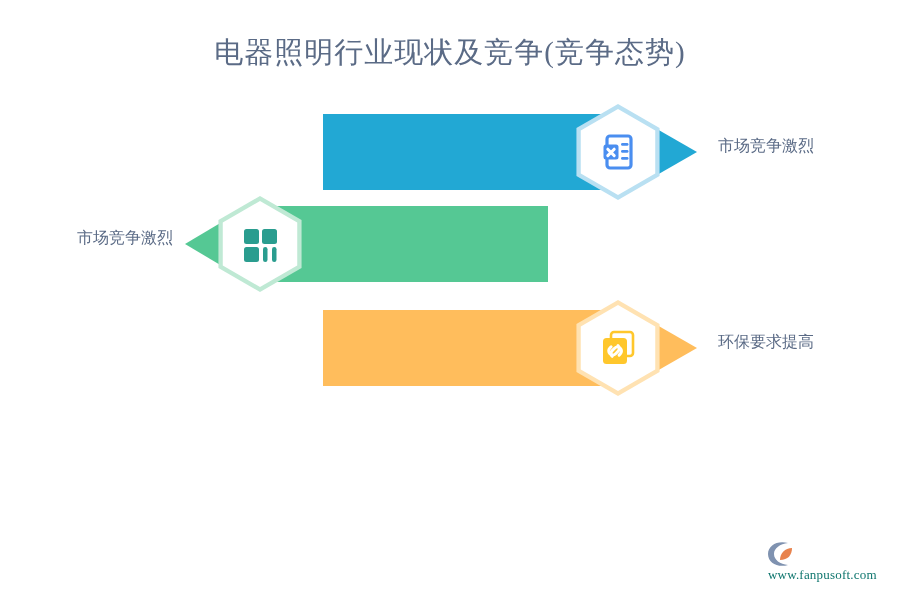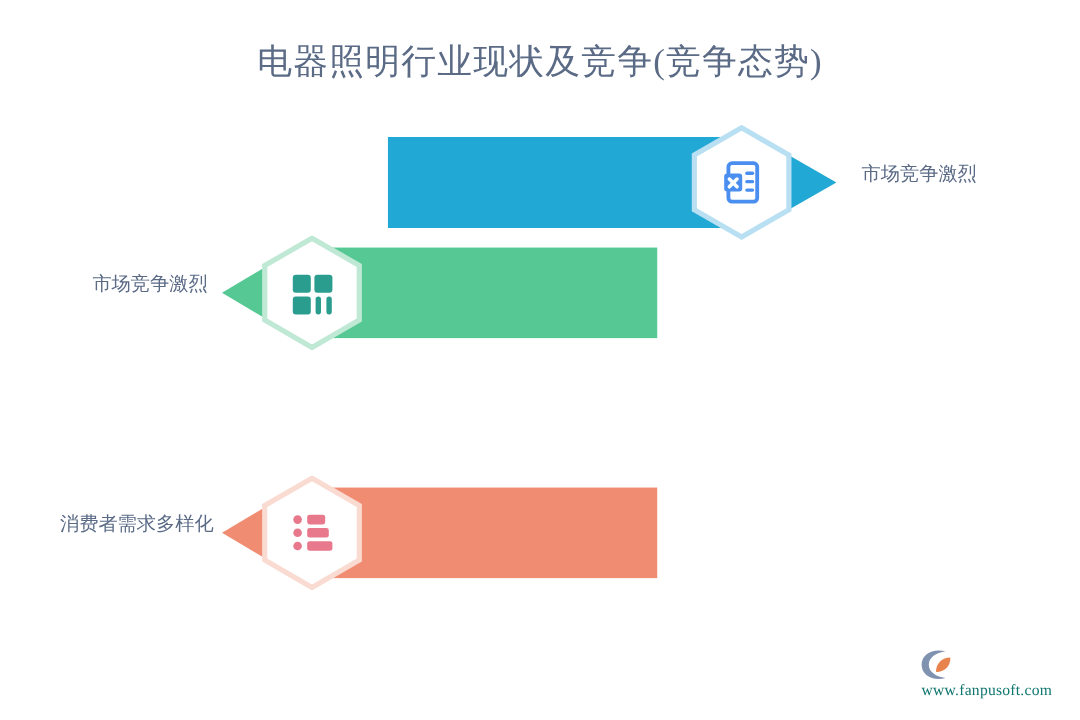--- a/index.html
+++ b/index.html
@@ -188,41 +188,41 @@
           <rect x="8" y="27" width="15" height="15" rx="2.5" fill="#2a9d8f"></rect>
           <rect x="27" y="27" width="4.5" height="15" rx="2.2" fill="#2a9d8f"></rect>
           <rect x="36" y="27" width="4.5" height="15" rx="2.2" fill="#2a9d8f"></rect>
         </svg>
       </div>
     </div>
 
     <div class="bar-label label-left" style="left:0px; width:173px; padding-right:8px;">市场竞争激烈</div>
   </div>
 
-
-  <div class="row row-4">
-    <div class="arrow arrow-left" style="background:#f08c72;"></div>
-
-    <div class="badge" style="left:212px;">
-      <div class="hex-outer" style="background:#fadbd2;"></div>
+  <div class="row row-3">
+    <div class="arrow arrow-right" style="background:#ffbd5c;"></div>
+
+    <div class="badge" style="left:570px;">
+      <div class="hex-outer" style="background:#ffe2b2;"></div>
       <div class="hex-inner"></div>
       <div class="badge-icon">
         <svg width="48" height="48" viewBox="0 0 48 48" aria-hidden="true">
-          <circle cx="12" cy="13" r="3.6" fill="#e8798c"></circle>
-          <circle cx="12" cy="24" r="3.6" fill="#e8798c"></circle>
-          <circle cx="12" cy="35" r="3.6" fill="#e8798c"></circle>
-          <rect x="20" y="9" width="15" height="8" rx="2" fill="#e8798c"></rect>
-          <rect x="20" y="20" width="18" height="8" rx="2" fill="#e8798c"></rect>
-          <rect x="20" y="31" width="21" height="8" rx="2" fill="#e8798c"></rect>
+          <rect x="17" y="8" width="22" height="24" rx="3" fill="none" stroke="#ffc72c" stroke-width="2.6"></rect>
+          <rect x="9" y="14" width="24" height="26" rx="3.5" fill="#ffc72c"></rect>
+          <g stroke="#ffffff" stroke-width="3" stroke-linecap="round" fill="none">
+            <path d="M24.0 21.6 a4.0 4.0 0 0 1 0 5.7 l-2.4 2.4 a4.0 4.0 0 0 1 -5.7 -5.7 l1.2 -1.2"></path>
+            <path d="M18.2 32.3 a4.0 4.0 0 0 1 0 -5.7 l2.4 -2.4 a4.0 4.0 0 0 1 5.7 5.7 l-1.2 1.2"></path>
+          </g>
         </svg>
       </div>
     </div>
 
-    <div class="bar-label label-left" style="left:0px; width:178px; padding-right:8px;">消费者需求多样化</div>
-  </div>
+    <div class="bar-label label-right">环保要求提高</div>
+  </div>
+
 
   <div class="logo">
     <div class="logo-mark">
       <svg width="34" height="28" viewBox="0 0 34 28" aria-hidden="true">
         <path d="M22 3 C12 0 2 5 2 14 C2 23 12 28 22 25 C14 24 8 20 8 14 C8 8 14 4 22 3 Z" fill="#7f92b0"></path>
         <path d="M14 20 C14 13 19 8 26 8 C26 15 22 20 14 20 Z" fill="#e8834e"></path>
       </svg>
     </div>
     <div class="logo-url">www.fanpusoft.com</div>
   </div>

